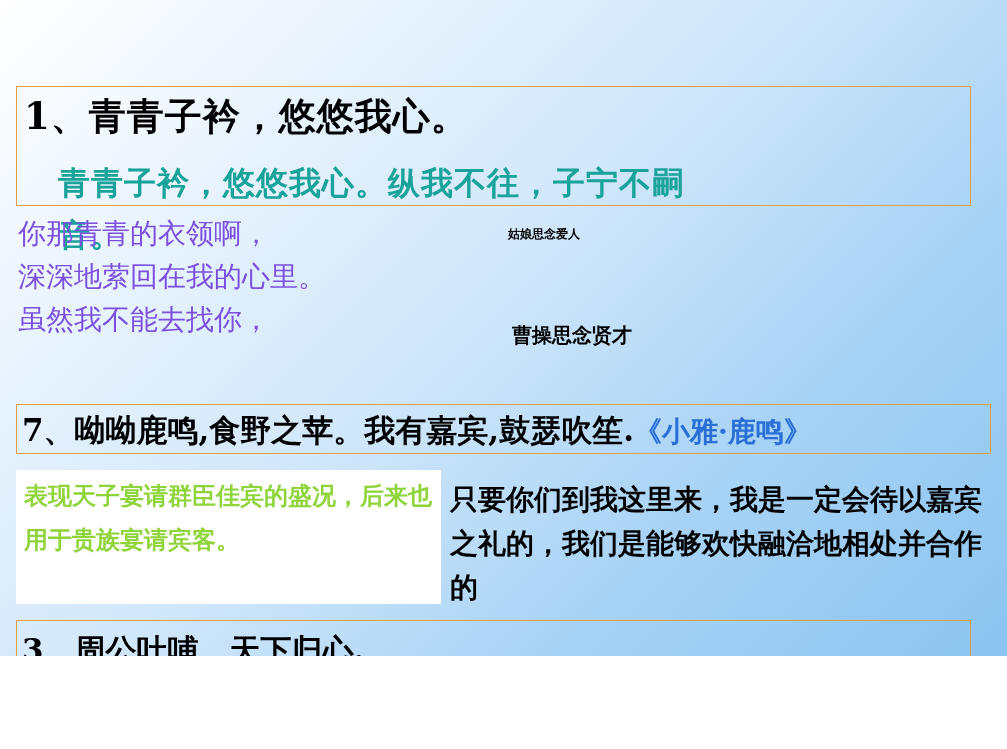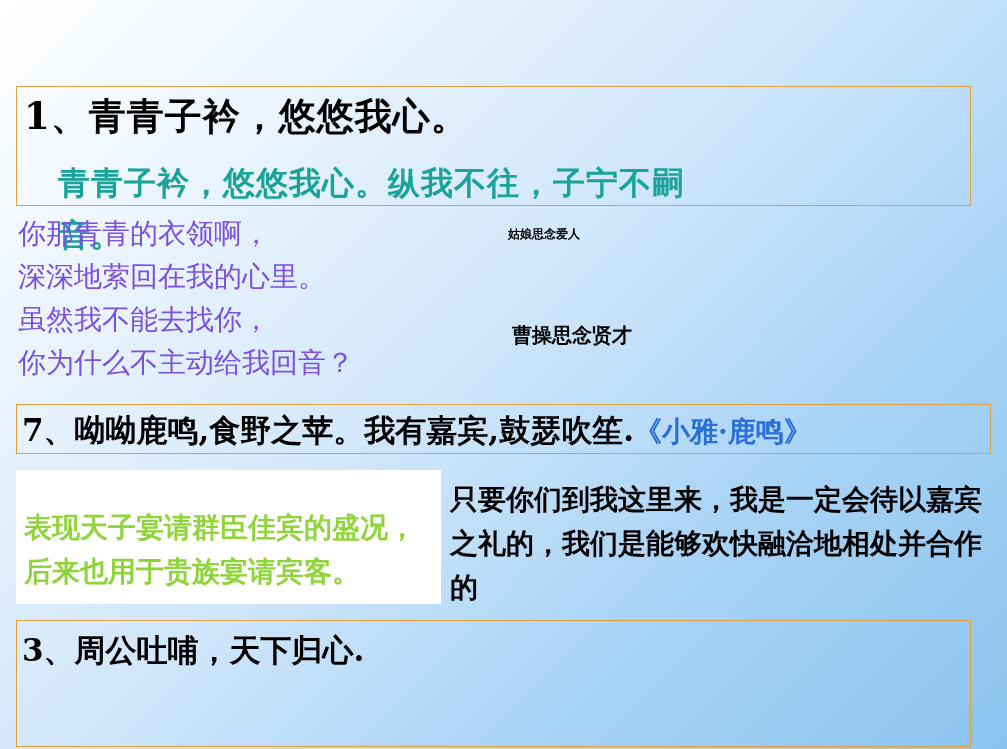--- a/index.html
+++ b/index.html
@@ -8,21 +8,21 @@
   }
   body {
     width: 1007px;
     height: 749px;
     font-family: "Liberation Sans", sans-serif;
     overflow: hidden;
   }
   #slide {
     position: relative;
     width: 1007px;
-    height: 749px;
+    height: 656px;
     background: linear-gradient(135deg, #ffffff 0%, #eaf4fd 22%, #cfe6fa 48%, #a8d3f5 72%, #8bc4f0 100%);
     overflow: hidden;
   }
   .abs { position: absolute; }
 
   
   .box1 {
     left: 16px; top: 86px; width: 955px; height: 120px;
     border: 1px solid #e0a040;
     box-sizing: border-box;
@@ -98,24 +98,23 @@
     font-size: 28px;
   }
   .whitebox {
     left: 16px; top: 470px; width: 425px; height: 134px;
     background: #ffffff;
   }
   .s2-green {
     left: 24px; top: 474px; width: 410px;
     font-family: "DejaVu Serif", serif;
     font-weight: bold;
-    font-size: 28px;
+    font-size: 24px;
     color: #8fd43a;
     line-height: 44px;
-    margin-top: 32px;
   }
   .s2-black {
     left: 450px; top: 478px; width: 540px;
     font-family: "DejaVu Serif", serif;
     font-weight: bold;
     font-size: 28px;
     color: #000000;
     line-height: 44px;
   }
 
@@ -149,21 +148,20 @@
 
   <div class="abs box1"></div>
   <div class="abs s1-line1">1、青青子衿，悠悠我心。</div>
   <div class="abs s1-line2">青青子衿，悠悠我心。纵我不往，子宁不嗣</div>
   <div class="abs s1-line2b">音。</div>
 
   <div class="abs s1-trans">
     <div>你那青青的衣领啊，</div>
     <div>深深地萦回在我的心里。</div>
     <div>虽然我不能去找你，</div>
-    <div>你为什么不主动给我回音？</div>
   </div>
 
   <div class="abs note-a">姑娘思念爱人</div>
   <div class="abs note-b">曹操思念贤才</div>
 
   <div class="abs box2"></div>
   <div class="abs s2-line">
     <span>7、呦呦鹿鸣,食野之苹。我有嘉宾,鼓瑟吹笙.</span><span class="s2-src">《小雅·鹿鸣》</span>
   </div>
 

